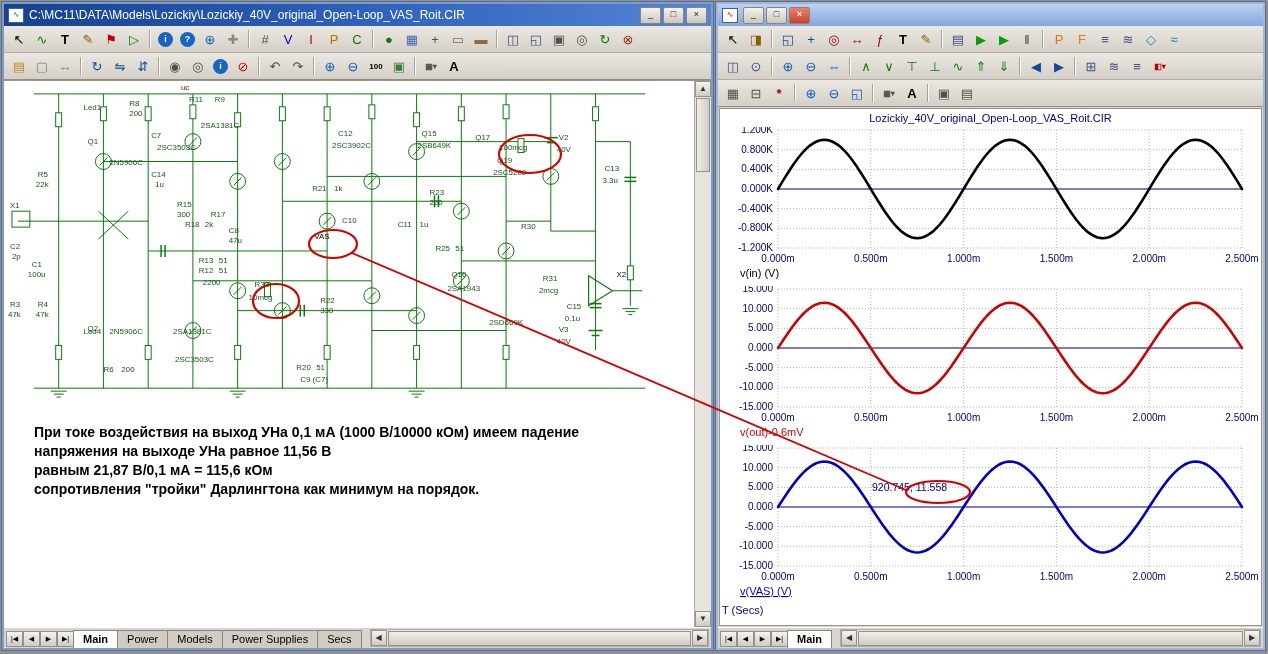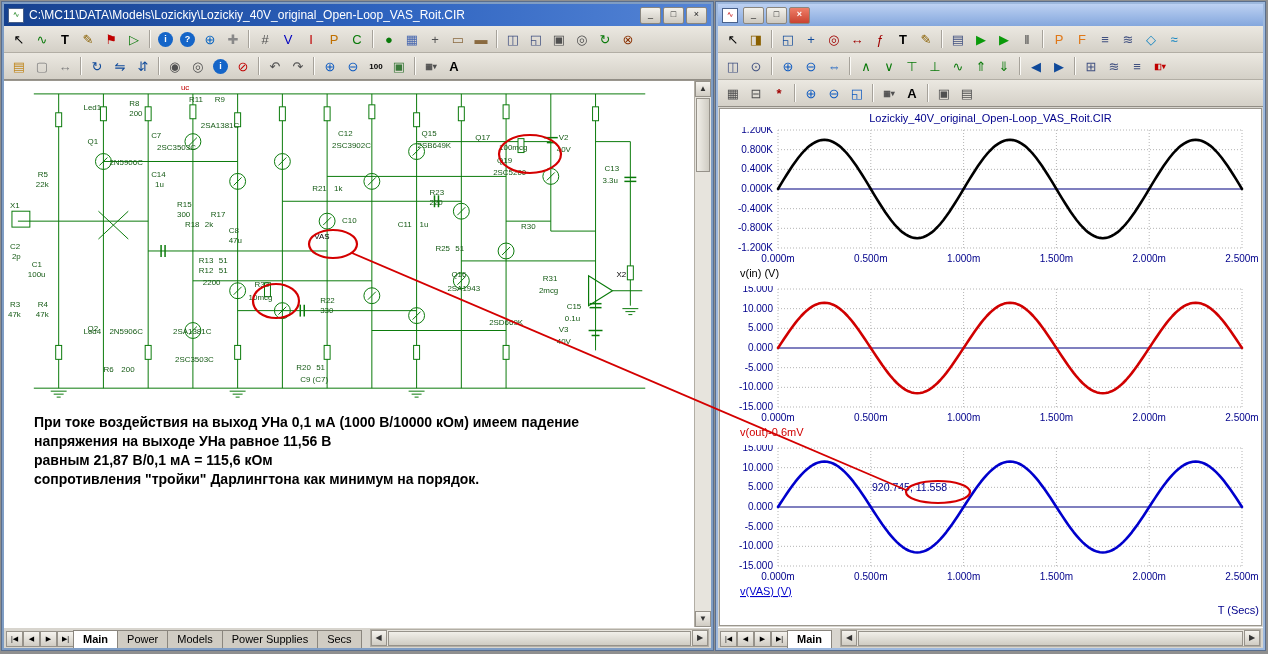--- a/index.html
+++ b/index.html
@@ -21,42 +21,42 @@
   .winbtn.close{background:linear-gradient(#ef7e68,#c94330);color:#fff;font-weight:bold;}
   .toolbar{display:flex;align-items:center;padding:2px 4px;gap:1px;flex:none;
            background:linear-gradient(#ebe8e1,#d4d0c7);border-bottom:1px solid #b2aea5;}
   .toolbar.last{border-bottom:1px solid #918d85;}
   .tbicon{width:20px;height:20px;display:inline-flex;align-items:center;justify-content:center;
           font-size:13px;border:1px solid transparent;border-radius:2px;flex:none;}
   .tbicon.badge{width:13px;height:13px;border-radius:50%;font-size:9px;margin:3px;font-weight:bold;}
   .tbicon.sm{font-size:8px;font-weight:bold;}
   .tbsep{width:0;height:18px;border-left:1px solid #a6a29a;border-right:1px solid #fbfaf7;margin:0 3px;flex:none;}
   #schematic-area{flex:1;position:relative;background:#fff;overflow:hidden;border-top:1px solid #9a968e;}
-  #note-text{position:absolute;left:30px;top:332px;width:662px;font-weight:bold;font-size:14px;
+  #note-text{position:absolute;left:30px;top:342px;width:662px;font-weight:bold;font-size:14px;
              line-height:19px;color:#000;}
   .vscroll{position:absolute;right:0;top:0;bottom:0;width:16px;background:#e7e4dd;
            border-left:1px solid #b2aea5;display:flex;flex-direction:column;}
   .sbtn{height:16px;width:100%;background:linear-gradient(#f5f3ee,#d0ccc3);border:1px solid #96928a;
         font-size:8px;text-align:center;line-height:14px;color:#333;box-sizing:border-box;flex:none;}
   .vtrack{flex:1;}
   .vthumb{height:72px;margin:1px;background:linear-gradient(90deg,#f0eee8,#cfccc3);border:1px solid #96928a;}
   .tabbar{height:20px;flex:none;display:flex;align-items:flex-end;background:#d8d5ce;
           border-top:1px solid #ffffff;padding:0 2px;font-size:11px;}
   .navbtn{width:17px;height:16px;background:linear-gradient(#f5f3ee,#d0ccc3);border:1px solid #96928a;
           font-size:7px;line-height:14px;text-align:center;margin:0 0 1px 0;box-sizing:border-box;flex:none;}
   .tab{padding:1px 9px 2px;border:1px solid #8a867e;border-bottom:none;background:#d0ccc3;
        margin-left:-1px;height:14px;line-height:14px;flex:none;}
   .tab.active{background:#fff;font-weight:bold;}
   .hscroll{flex:1;display:flex;align-items:center;height:16px;margin:0 0 1px 8px;
            background:#e7e4dd;border:1px solid #b2aea5;min-width:60px;}
   .hthumb{flex:1;background:linear-gradient(#f1efe9,#cfccc3);border:1px solid #96928a;height:13px;margin:0 1px;}
   #plot-panel{flex:1;background:#fff;border:1px solid #9a968e;margin:1px;padding:1px 2px;
               overflow:hidden;display:flex;flex-direction:column;}
   #plot-title{text-align:center;font-size:11px;color:#00008b;height:17px;line-height:17px;flex:none;}
-  #plot-xlabel{text-align:right;font-size:11px;color:#00008b;height:16px;flex:none;}
+  #plot-xlabel{text-align:left;font-size:11px;color:#00008b;height:16px;flex:none;}
   .chart{display:block;flex:none;}
   #overlay{position:absolute;left:0;top:0;z-index:60;pointer-events:none;}
 </style>
 </head>
 <body>
 
 <div class="win" id="win-left">
   <div class="titlebar">
     <span class="wicon">∿</span>
     <span class="title">C:\MC11\DATA\Models\Lozickiy\Lozickiy_40V_original_Open-Loop_VAS_Roit.CIR</span>

